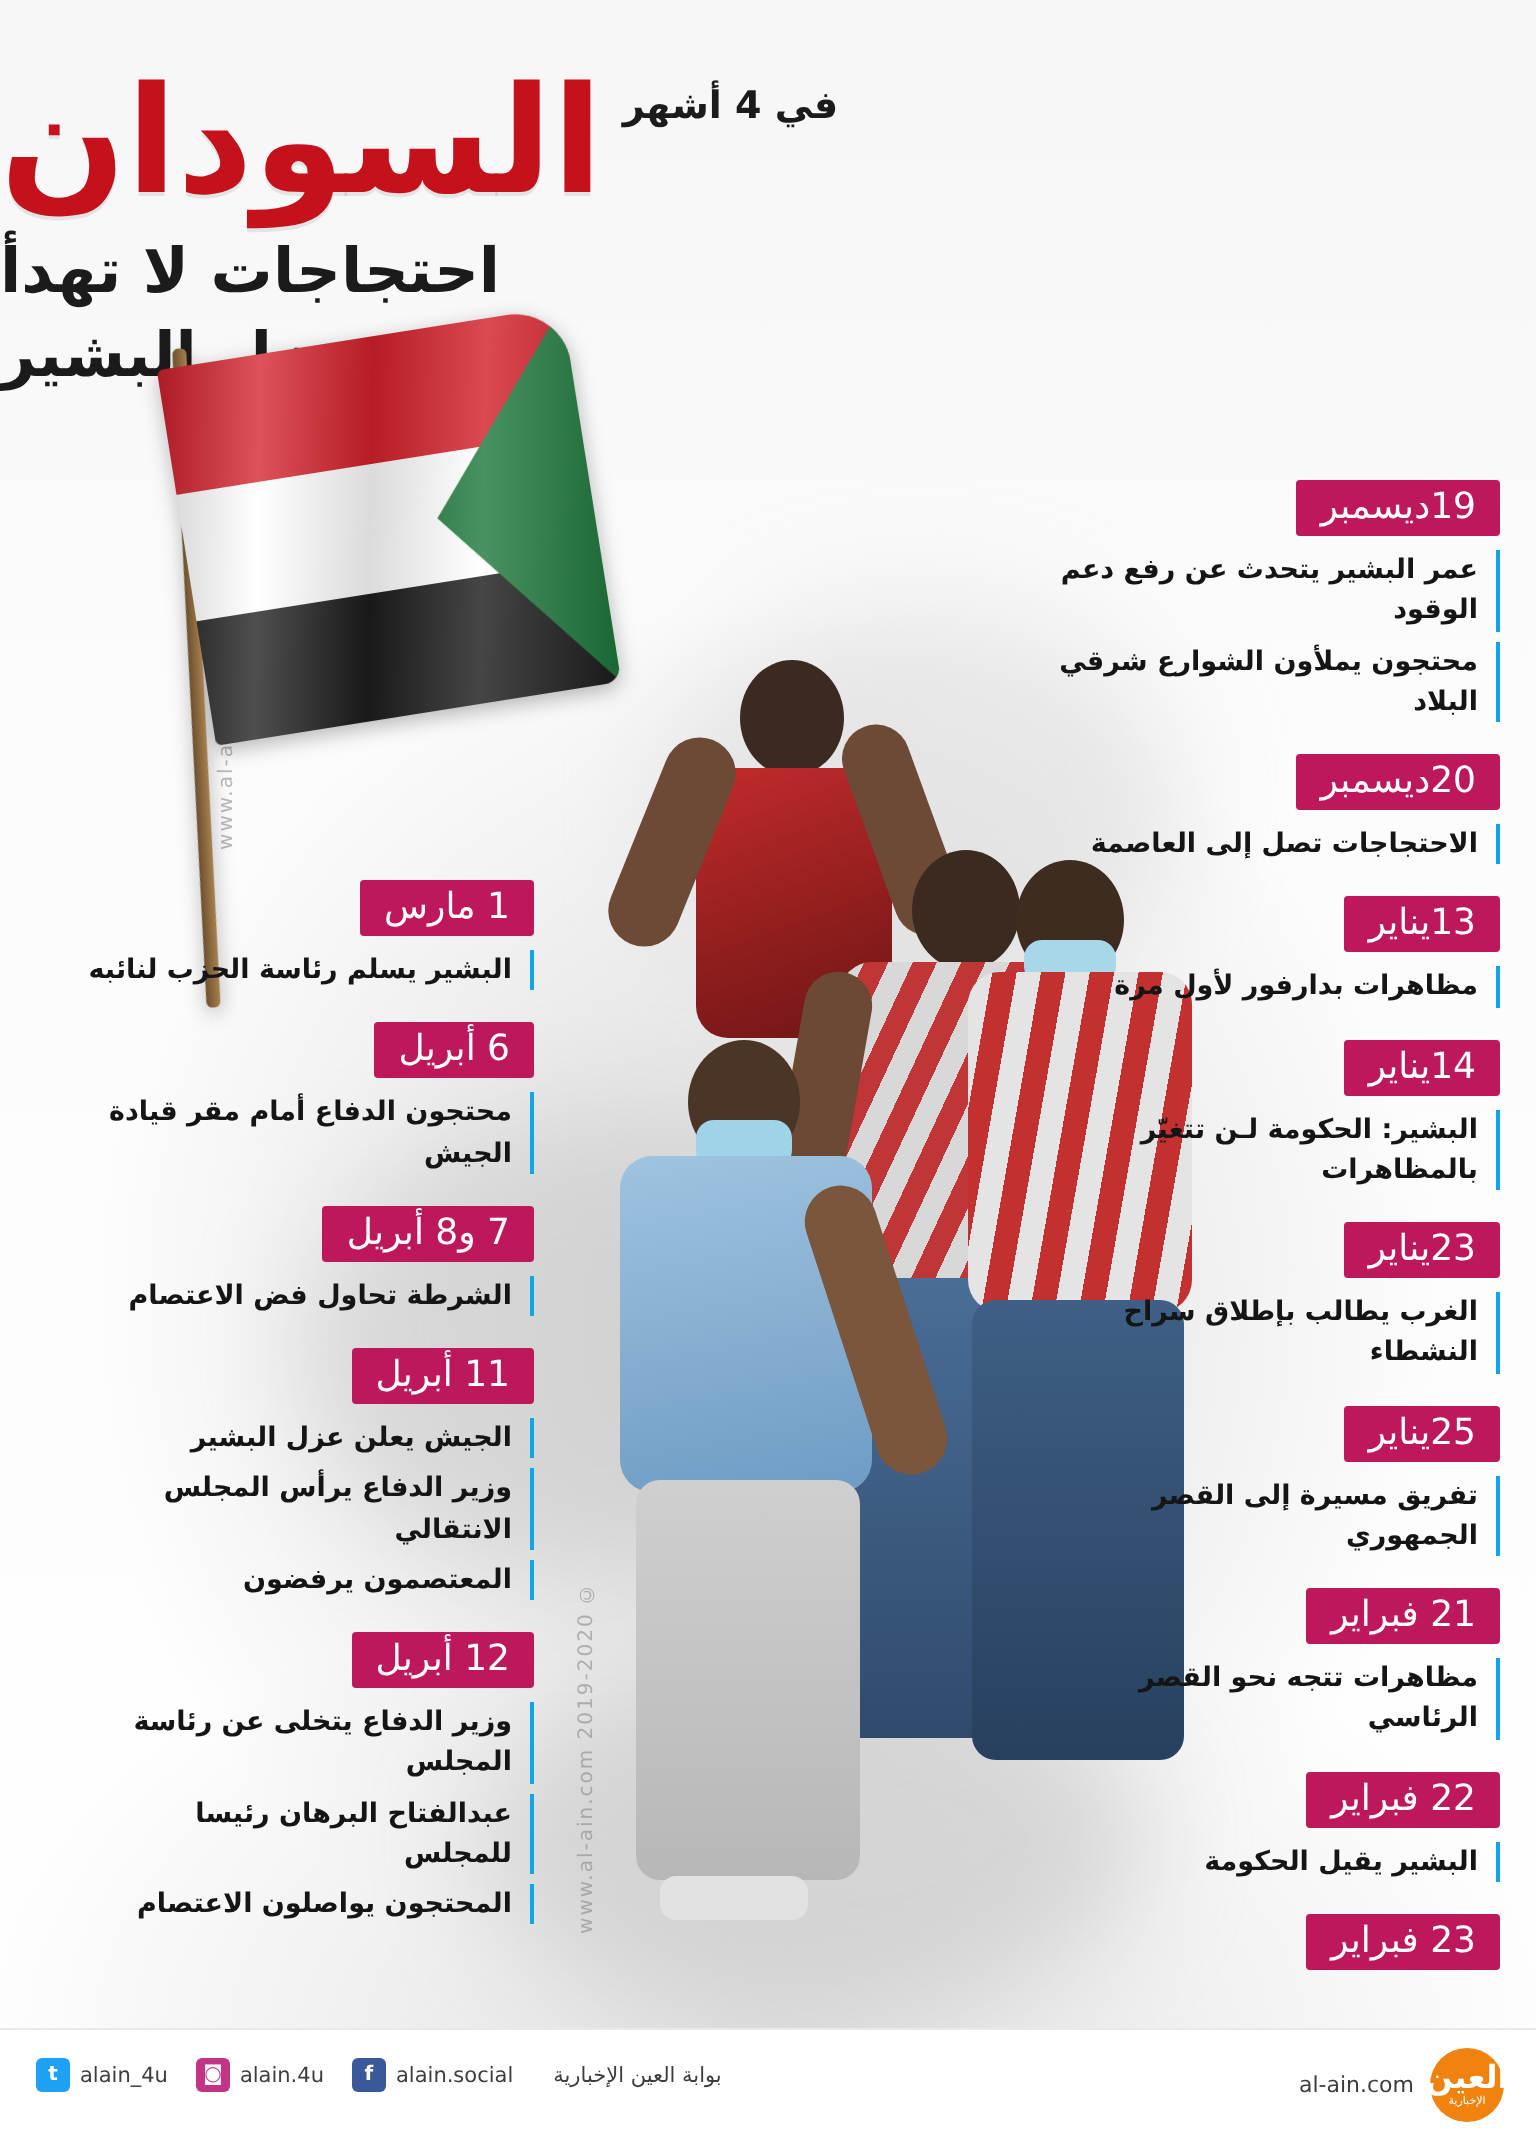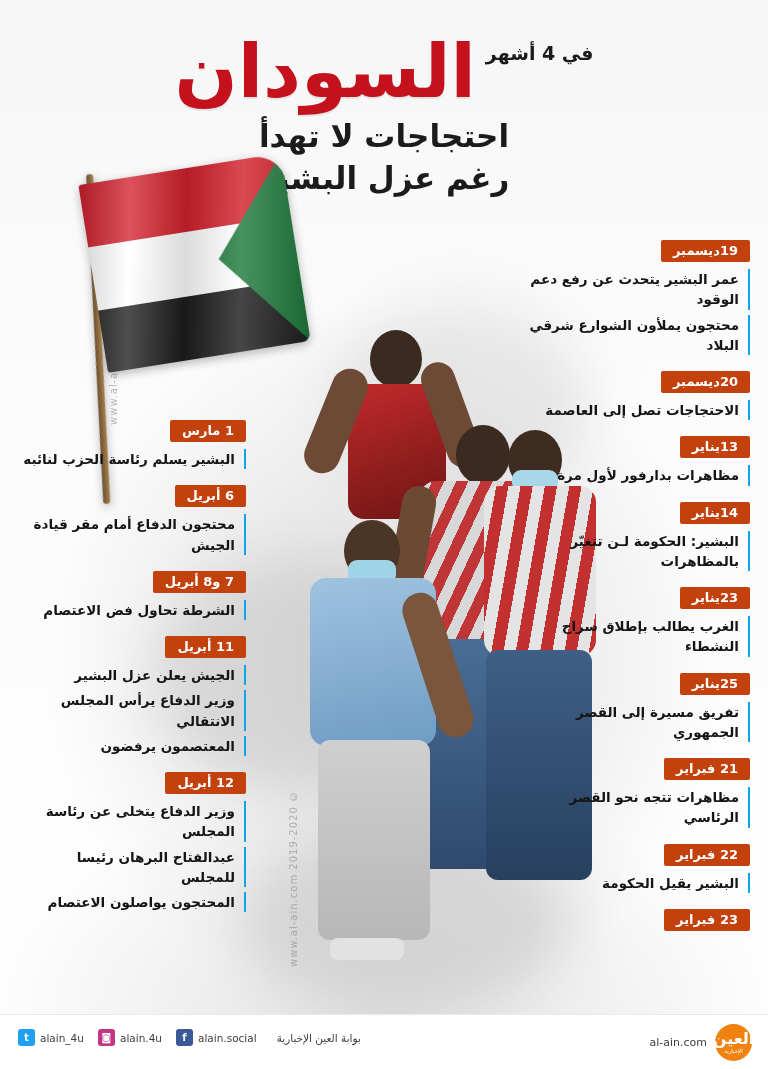--- a/index.html
+++ b/index.html
@@ -15,21 +15,21 @@
     background:
       radial-gradient(ellipse 55% 42% at 50% 62%, rgba(205,205,205,.75) 0%, rgba(228,228,228,.45) 55%, rgba(255,255,255,0) 80%),
       radial-gradient(ellipse 70% 30% at 50% 96%, rgba(200,200,200,.55) 0%, rgba(255,255,255,0) 75%),
       linear-gradient(180deg,#f6f6f6 0%,#fbfbfb 30%,#ffffff 100%);
   }
   .smoke{
     position:absolute;border-radius:50%;
     filter:blur(26px);background:rgba(198,198,198,.55);
   }
   
-  #header{position:absolute;top:36px;left:0;width:768px;text-align:center;}
+  #header{position:absolute;top:36px;left:0;width:768px;text-align:left;}
   #kicker{
     font-size:19px;color:#1b1b1b;font-weight:bold;
     display:inline-block;vertical-align:middle;margin-left:10px;
     position:relative;top:-18px;
   }
   #main-title{
     display:inline-block;vertical-align:middle;
     font-size:74px;line-height:.95;font-weight:bold;color:#c4111b;
     letter-spacing:-1px;
     text-shadow:0 2px 0 rgba(0,0,0,.08);
@@ -41,22 +41,22 @@
   .watermark{
     position:absolute;color:rgba(130,130,130,.55);font-size:10px;
     writing-mode:vertical-rl;transform:rotate(180deg);letter-spacing:1px;
   }
   
   .col{position:absolute;top:240px;width:228px;}
   #col-right{right:18px;text-align:right;}
   #col-left{left:18px;text-align:right;}
   .entry{margin-bottom:16px;}
   .date-chip{
-    display:inline-block;background:#c2410c;color:#ffffff;
-    font-size:13px;font-weight:bold;padding:3px 12px 4px 12px;
+    display:inline-block;background:#be185d;color:#ffffff;
+    font-size:18px;font-weight:normal;padding:3px 12px 4px 12px;
     border-radius:2px;margin-bottom:7px;
   }
   .event{
     font-size:13.5px;line-height:1.5;color:#151515;font-weight:bold;
     padding-right:9px;border-right:2px solid #0ea5e9;margin-bottom:5px;
     text-align:right;
   }
   
   #flag-wrap{position:absolute;left:92px;top:168px;width:205px;height:190px;
     transform:rotate(-9deg);filter:drop-shadow(0 3px 5px rgba(0,0,0,.28));}
@@ -163,21 +163,21 @@
     <div class="entry"><div class="date-chip">20ديسمبر</div><div class="event">الاحتجاجات تصل إلى العاصمة</div></div>
     <div class="entry"><div class="date-chip">13يناير</div><div class="event">مظاهرات بدارفور لأول مرة</div></div>
     <div class="entry"><div class="date-chip">14يناير</div><div class="event">البشير: الحكومة لـن تتغيّر بالمظاهرات</div></div>
     <div class="entry"><div class="date-chip">23يناير</div><div class="event">الغرب يطالب بإطلاق سراح النشطاء</div></div>
     <div class="entry"><div class="date-chip">25يناير</div><div class="event">تفريق مسيرة إلى القصر الجمهوري</div></div>
     <div class="entry"><div class="date-chip">21 فبراير</div><div class="event">مظاهرات تتجه نحو القصر الرئاسي</div></div>
     <div class="entry"><div class="date-chip">22 فبراير</div><div class="event">البشير يقيل الحكومة</div></div>
     <div class="entry"><div class="date-chip">23 فبراير</div></div>
   </div>
 
-<div class="col" id="col-left" style="top: 420px;">
+<div class="col" id="col-left" style="top: 440px; margin-left: 21px;">
     <div class="entry"><div class="date-chip">1 مارس</div><div class="event">البشير يسلم رئاسة الحزب لنائبه</div></div>
     <div class="entry"><div class="date-chip">6 أبريل</div><div class="event">محتجون الدفاع أمام مقر قيادة الجيش</div></div>
     <div class="entry"><div class="date-chip">7 و8 أبريل</div><div class="event">الشرطة تحاول فض الاعتصام</div></div>
     <div class="entry"><div class="date-chip">11 أبريل</div><div class="event">الجيش يعلن عزل البشير</div><div class="event">وزير الدفاع يرأس المجلس الانتقالي</div><div class="event">المعتصمون يرفضون</div></div>
     <div class="entry"><div class="date-chip">12 أبريل</div><div class="event">وزير الدفاع يتخلى عن رئاسة المجلس</div><div class="event">عبدالفتاح البرهان رئيسا للمجلس</div><div class="event">المحتجون يواصلون الاعتصام</div></div>
   </div>
 
 <div id="footer">
   <div id="social">
       <div class="soc">

